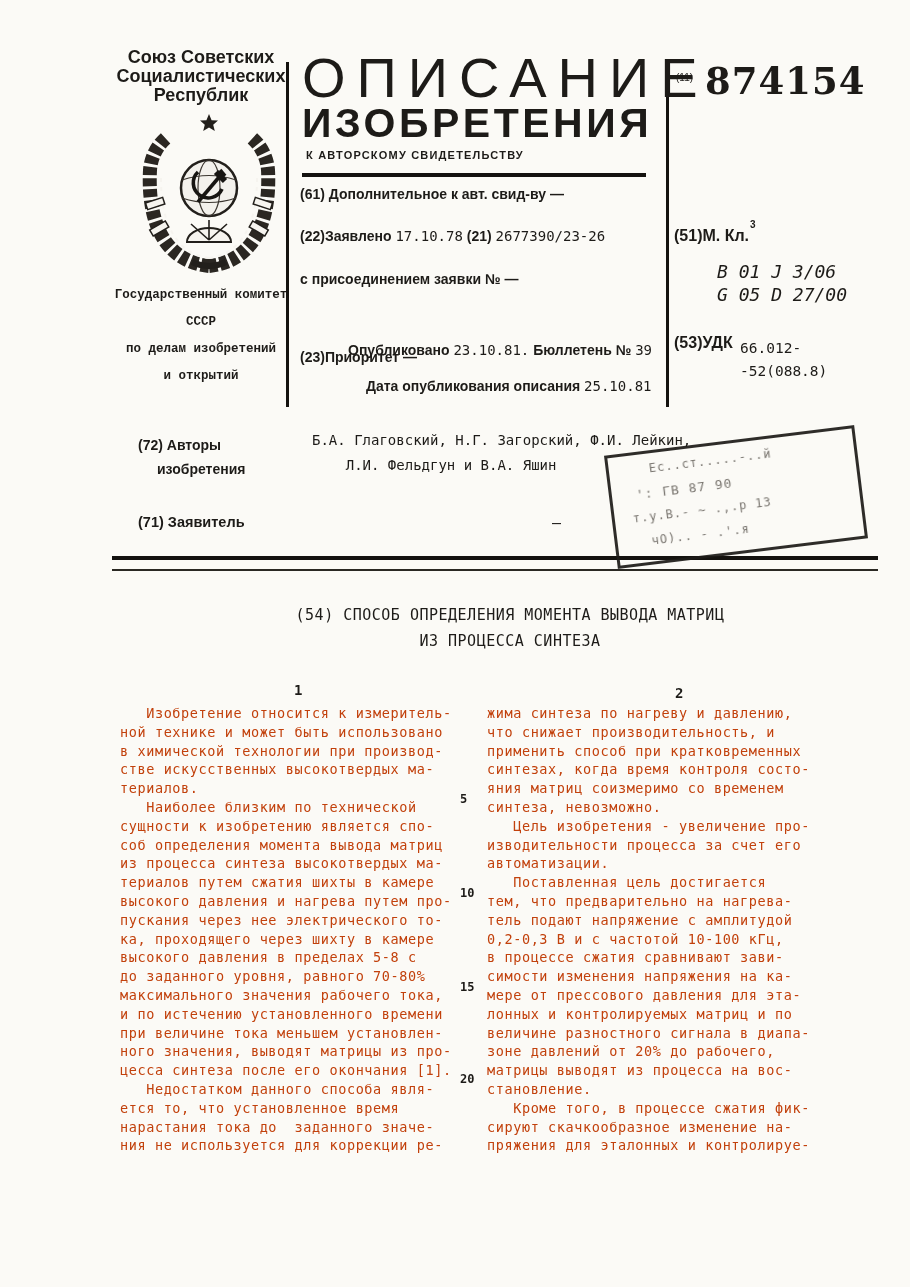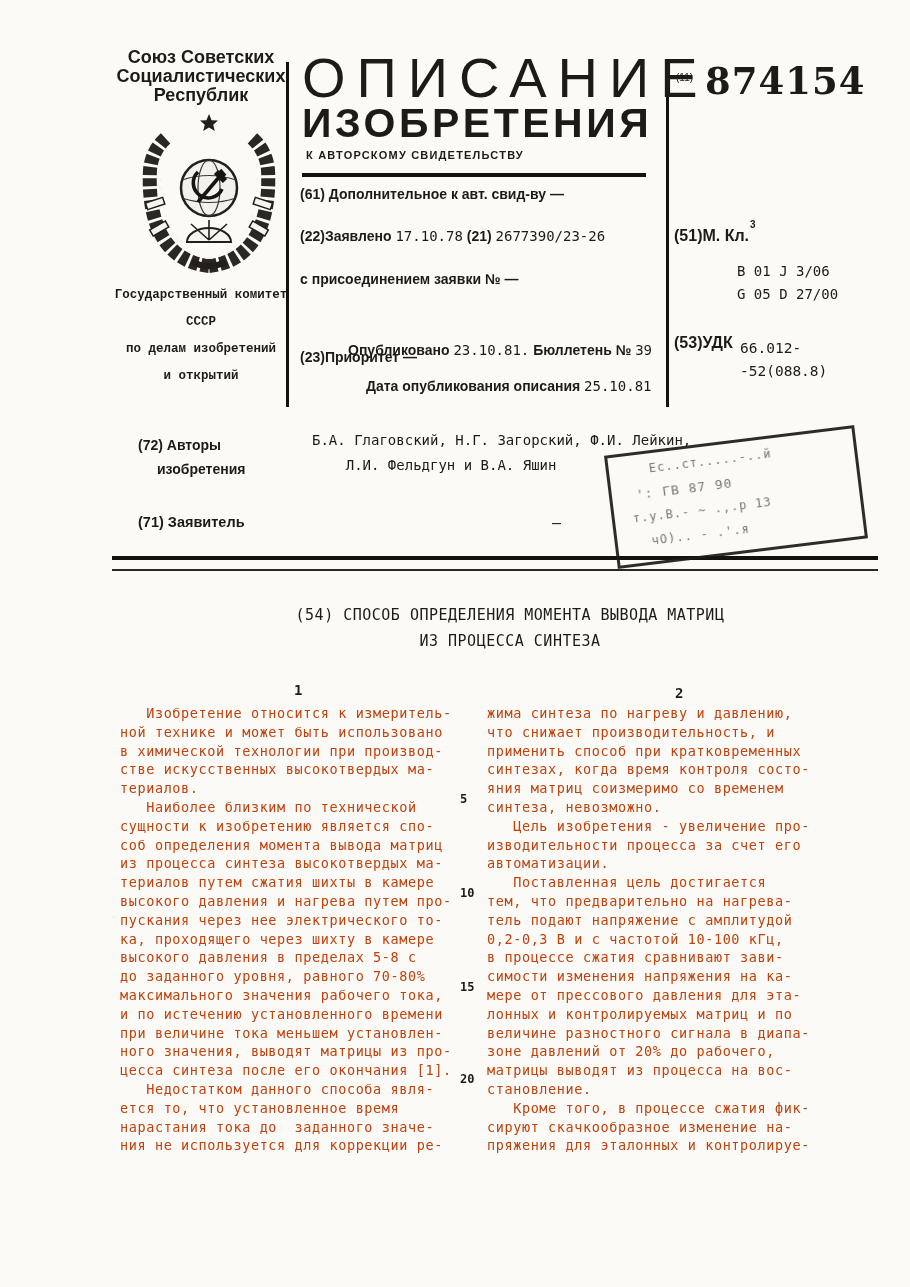--- a/index.html
+++ b/index.html
@@ -28,21 +28,21 @@
   .doc-subtitle{left:306px;top:149px;font-size:11px;font-weight:bold;letter-spacing:1.2px;}
   .subtitle-rule{left:302px;top:173px;width:344px;height:4px;background:#14120f;}
 
   .bib-row{left:300px;width:372px;font-size:14px;}
   .bib-label{font-family:"Liberation Sans",sans-serif;font-weight:bold;}
   .bib-val{font-family:"DejaVu Sans Mono",monospace;font-weight:normal;}
 
   .pubno-prefix{left:676px;top:72px;font-size:10px;font-weight:normal;}
   .pubno{left:705px;top:50px;font-size:37px;letter-spacing:1px;margin-top:9px;}
   .f51{left:674px;top:226px;font-size:16px;}
-  .ipc{left:737px;top:260px;font-size:14px;line-height:23px;}
+  .ipc{left:717px;top:260px;font-size:18px;line-height:23px;font-style:italic;}
   .f53{left:674px;top:334px;font-size:16px;}
   .udk{left:740px;top:337px;font-size:14.5px;line-height:23px;}
   sup.kl{font-size:10px;position:relative;top:-7px;left:1px;}
 
   .hrule{left:112px;top:556px;width:766px;height:9px;border-top:4px solid #14120f;border-bottom:2px solid #2a2823;}
 
   .authors-label-1{left:138px;top:437px;font-size:14px;font-weight:bold;}
   .authors-label-2{left:157px;top:461px;font-size:14px;font-weight:bold;}
   .authors-names{left:312px;top:428px;font-size:14px;line-height:25px;}
   .applicant-label{left:138px;top:514px;font-size:14.5px;font-weight:bold;}

